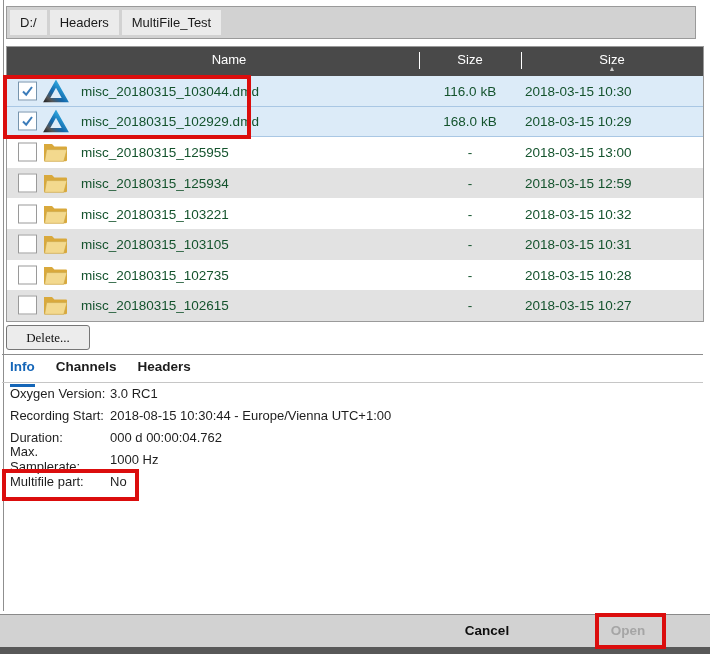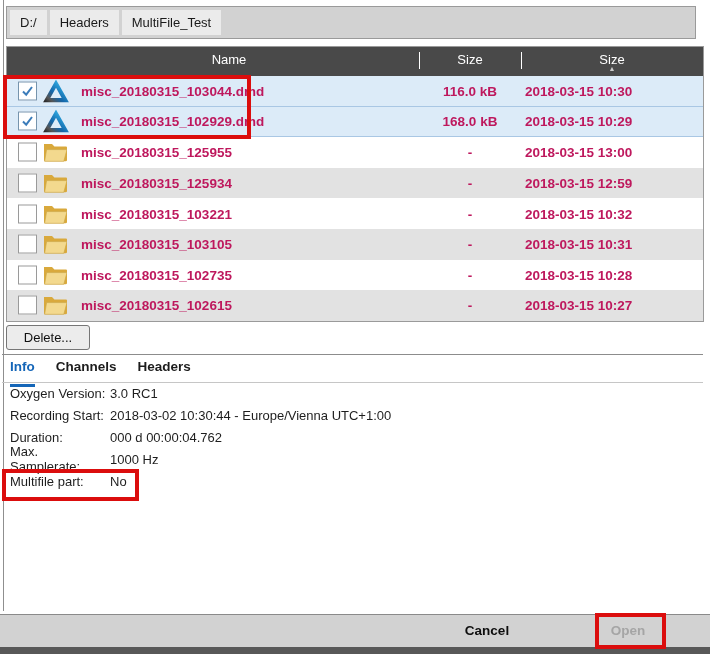--- a/index.html
+++ b/index.html
@@ -24,37 +24,37 @@
   .hcell{position:absolute;top:5px;text-align:center;color:#ffffff;font-size:13px;cursor:pointer;}
   .hname{left:16px;width:412px;}
   .hsize{left:412px;width:102px;}
   .hdate{left:514px;width:182px;}
   .hsep{position:absolute;top:5px;width:1px;height:17px;background:#ffffff;}
   .hsep1{left:412px;} .hsep2{left:514px;}
   #sortarrow{position:absolute;left:514px;width:182px;top:18px;text-align:center;
     color:#cccccc;font-size:7px;line-height:8px;}
 
   #rows{position:relative;width:696px;}
-  .row{position:relative;height:30.6px;font-size:13.5px;color:#be185d;cursor:default;font-weight:bold;}
+  .row{position:relative;height:30.6px;font-size:13.5px;color:#14532d;cursor:default;}
   .row.white{background:#ffffff;}
   .row.gray{background:#e2e2e2;}
   .row.sel{background:#dcebf8;border-bottom:1px solid #a9c7e4;box-sizing:border-box;}
   .cb{position:absolute;left:11px;top:50%;transform:translateY(-50%);width:17px;height:17px;
     background:#ffffff;border:1px solid #9a9a9a;cursor:pointer;}
   .row.sel .cb{border-color:#7694ad;}
   .cb svg{position:absolute;left:1px;top:1px;}
   .ficon{position:absolute;left:36px;top:50%;transform:translateY(-50%);line-height:0;}
   .rname{position:absolute;left:74px;top:50%;transform:translateY(-50%);white-space:nowrap;}
   .rsize{position:absolute;left:412px;width:102px;text-align:center;top:50%;transform:translateY(-50%);}
   .rdate{position:absolute;left:518px;width:182px;top:50%;transform:translateY(-50%);}
 
   
   #deleteBtn{position:absolute;left:6px;top:325px;width:84px;height:25px;background:#ececec;
     border:1px solid #767676;border-radius:3px;font-size:13px;color:#111;
-    font-family:Liberation Sans, sans-serif;cursor:pointer;}
+    font-family:Liberation Serif, serif;cursor:pointer;}
 
   #sep1{position:absolute;left:2px;top:354px;width:701px;height:1px;background:#8c8c8c;}
   #sep2{position:absolute;left:2px;top:382px;width:701px;height:1px;background:#c6c6c6;}
 
   
   #tabs{position:absolute;left:10px;top:359px;display:flex;gap:21px;font-size:13.5px;
     font-weight:bold;color:#1c1c1c;}
   .tab{padding-bottom:10px;cursor:pointer;border-bottom:3px solid transparent;}
   .tab.active{color:#1566b8;border-bottom-color:#1566b8;}
 
@@ -223,21 +223,21 @@
 
 <div id="sep2"></div>
 
 <div id="info">
   <div class="ifield">
     <span class="ilabel">Oxygen Version:</span>
     <span class="ivalue">3.0 RC1</span>
   </div>
   <div class="ifield">
     <span class="ilabel">Recording Start:</span>
-    <span class="ivalue">2018-03-02 10:30:44 - Europe/Vienna UTC+1:00</span>
+    <span class="ivalue">2018-08-15 10:30:44 - Europe/Vienna UTC+1:00</span>
   </div>
   <div class="ifield">
     <span class="ilabel">Duration:</span>
     <span class="ivalue">000 d 00:00:04.762</span>
   </div>
   <div class="ifield">
     <span class="ilabel">Max. Samplerate:</span>
     <span class="ivalue">1000 Hz</span>
   </div>
   <div class="ifield">

